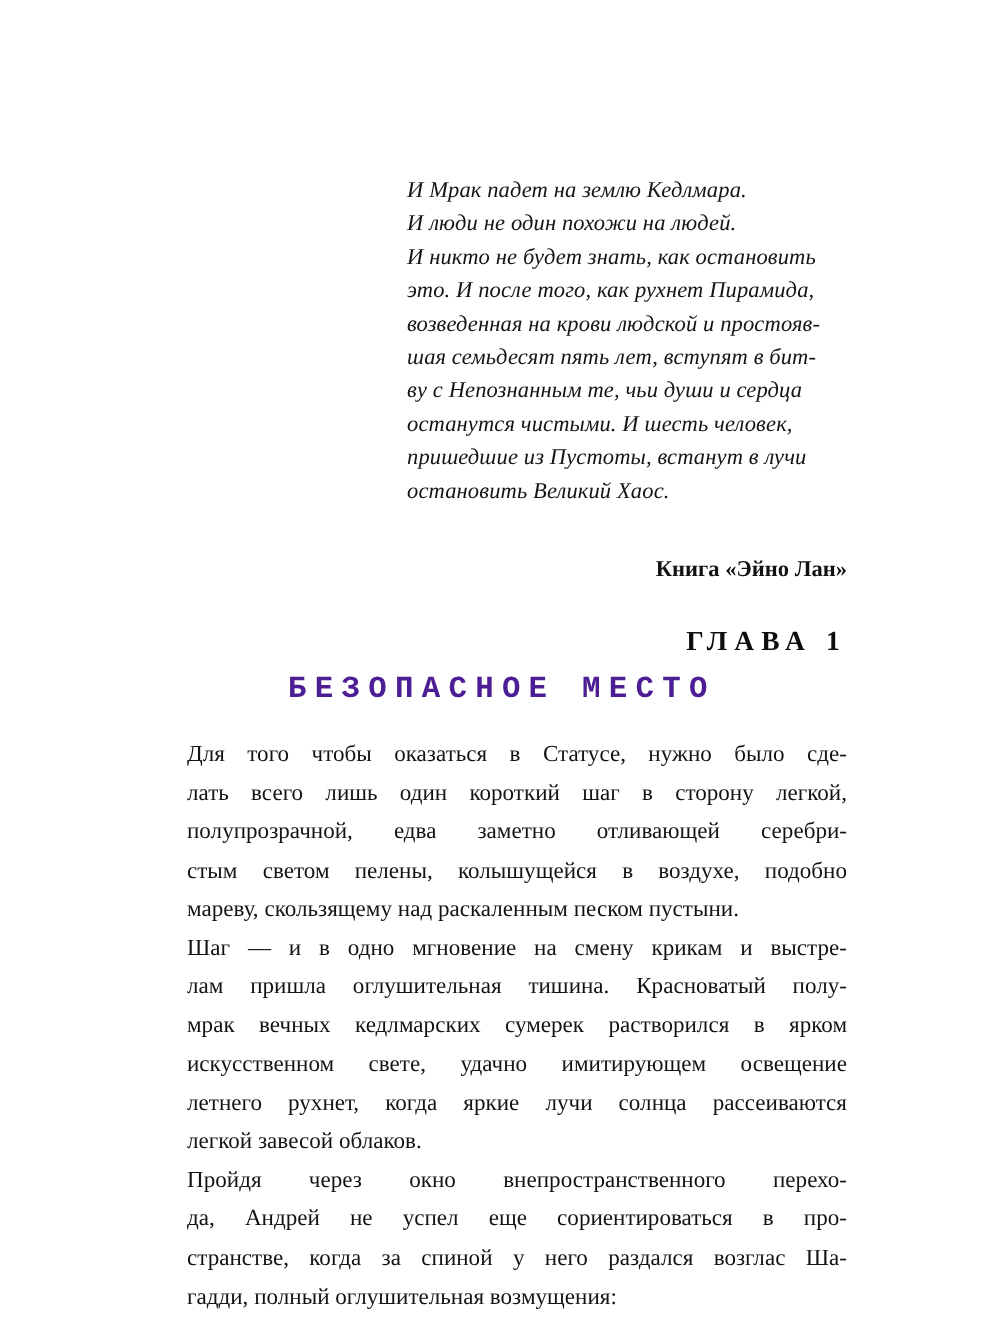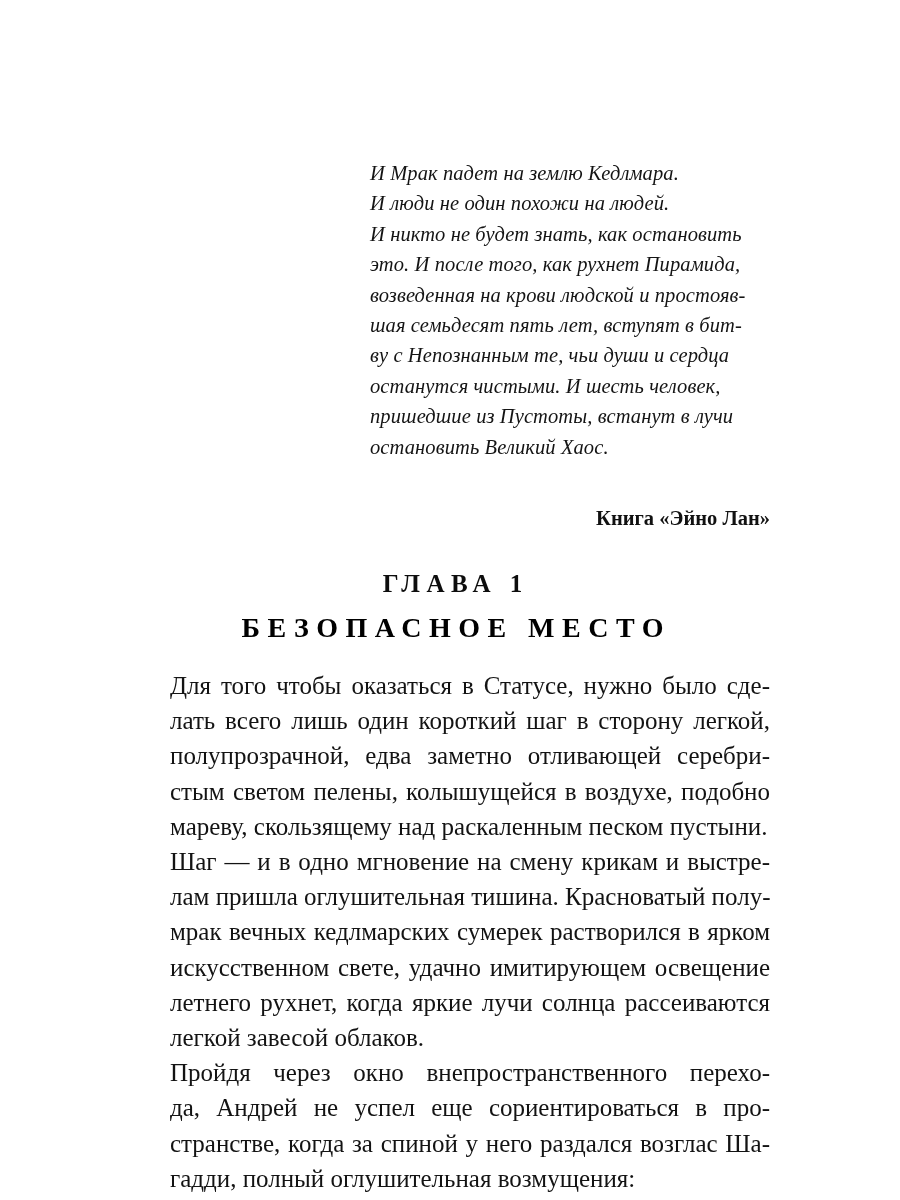--- a/index.html
+++ b/index.html
@@ -57,47 +57,48 @@
     color: #111111;
     margin-top: 20px;
   }
 
   
   .chapter-number {
     position: absolute;
     left: 135px;
     top: 570px;
     width: 635px;
-    text-align: center;
+    text-align: right;
     font-size: 25px;
     font-weight: bold;
     letter-spacing: 6.5px;
     color: #0d0d0d;
     text-indent: 6.5px;
   }
   .chapter-title {
     position: absolute;
     left: 135px;
     top: 612px;
     width: 635px;
     text-align: center;
     font-size: 28px;
     font-weight: bold;
     letter-spacing: 7.5px;
-    color: #000000;
+    color: #4c1d95;
     text-indent: 7.5px;
+    font-family: Liberation Mono, monospace;
   }
 
   
   .body-text {
     position: absolute;
     left: 136px;
     top: 668px;
     width: 634px;
-    font-size: 25px;
+    font-size: 21px;
     line-height: 35.2px;
     text-align: justify;
     color: #131313;
   }
   .body-text p {
     margin: 0;
     text-indent: 34px;
   }
   .body-text p .just-line {
     display: block;

